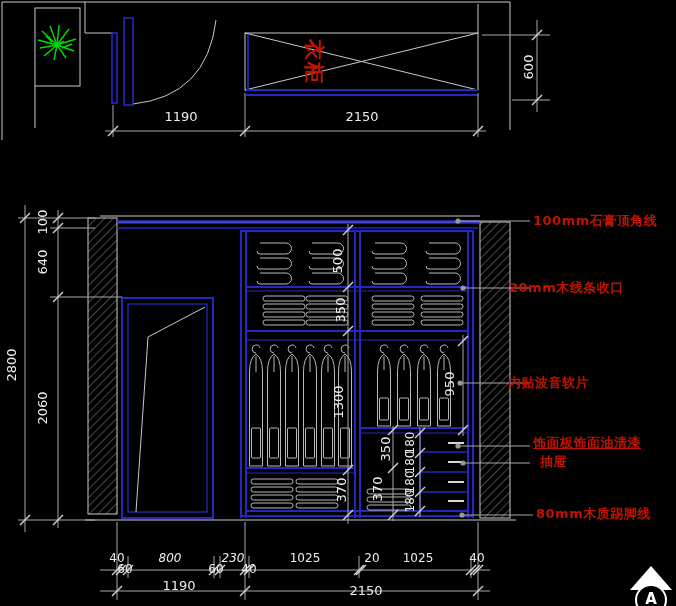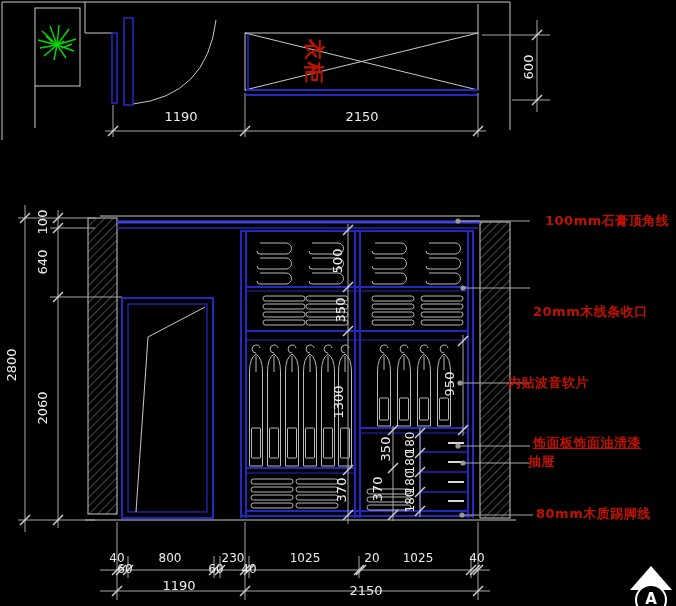--- a/index.html
+++ b/index.html
@@ -319,32 +319,32 @@
   <div class="dim v" style="left:338px;top:402px;">1300</div>
   <div class="dim v" style="left:449px;top:384px;">950</div>
   <div class="dim v" style="left:385px;top:449px;">350</div>
   <div class="dim v" style="left:341px;top:490px;">370</div>
   <div class="dim v" style="left:377px;top:489px;">370</div>
   <div class="dim v s" style="left:410px;top:443px;">180</div>
   <div class="dim v s" style="left:410px;top:462px;">180</div>
   <div class="dim v s" style="left:410px;top:482px;">180</div>
   <div class="dim v s" style="left:410px;top:501px;">180</div>
 
-  <div class="red" style="left:545px;top:214px;">100mm石膏顶角线</div>
-  <div class="red" style="left:533px;top:281px;margin-top:24px;">20mm木线条收口</div>
+  <div class="red" style="left:533px;top:214px;">100mm石膏顶角线</div>
+  <div class="red" style="left:509px;top:281px;">20mm木线条收口</div>
   <div class="red" style="left:508px;top:376px;">内贴波音软片</div>
   <div class="red" style="left:533px;top:436px;text-decoration:underline;">饰面板饰面油清漆</div>
-  <div class="red" style="left:528px;top:455px;">抽屉</div>
+  <div class="red" style="left:540px;top:455px;">抽屉</div>
   <div class="red" style="left:536px;top:507px;text-align:center;">80mm木质踢脚线</div>
 
   <div class="dim s" style="left:117px;top:558px;">40</div>
   <div class="dim s" style="left:125px;top:569px;">60</div>
-  <div class="dim s" style="left:170px;top:558px;">800</div>
+  <div class="dim s" style="left:170px;top:558px;font-style:italic;">800</div>
   <div class="dim s" style="left:216px;top:569px;">60</div>
-  <div class="dim s" style="left:233px;top:558px;">230</div>
+  <div class="dim s" style="left:233px;top:558px;font-style:italic;">230</div>
   <div class="dim s" style="left:249px;top:569px;">40</div>
   <div class="dim s" style="left:305px;top:558px;">1025</div>
   <div class="dim s" style="left:372px;top:558px;">20</div>
   <div class="dim s" style="left:418px;top:558px;">1025</div>
   <div class="dim s" style="left:477px;top:558px;">40</div>
 
   <div class="dim" style="left:179px;top:585px;">1190</div>
   <div class="dim" style="left:366px;top:590px;">2150</div>
 
   <div class="marker-letter" style="left:651px;top:599px;">A</div>

